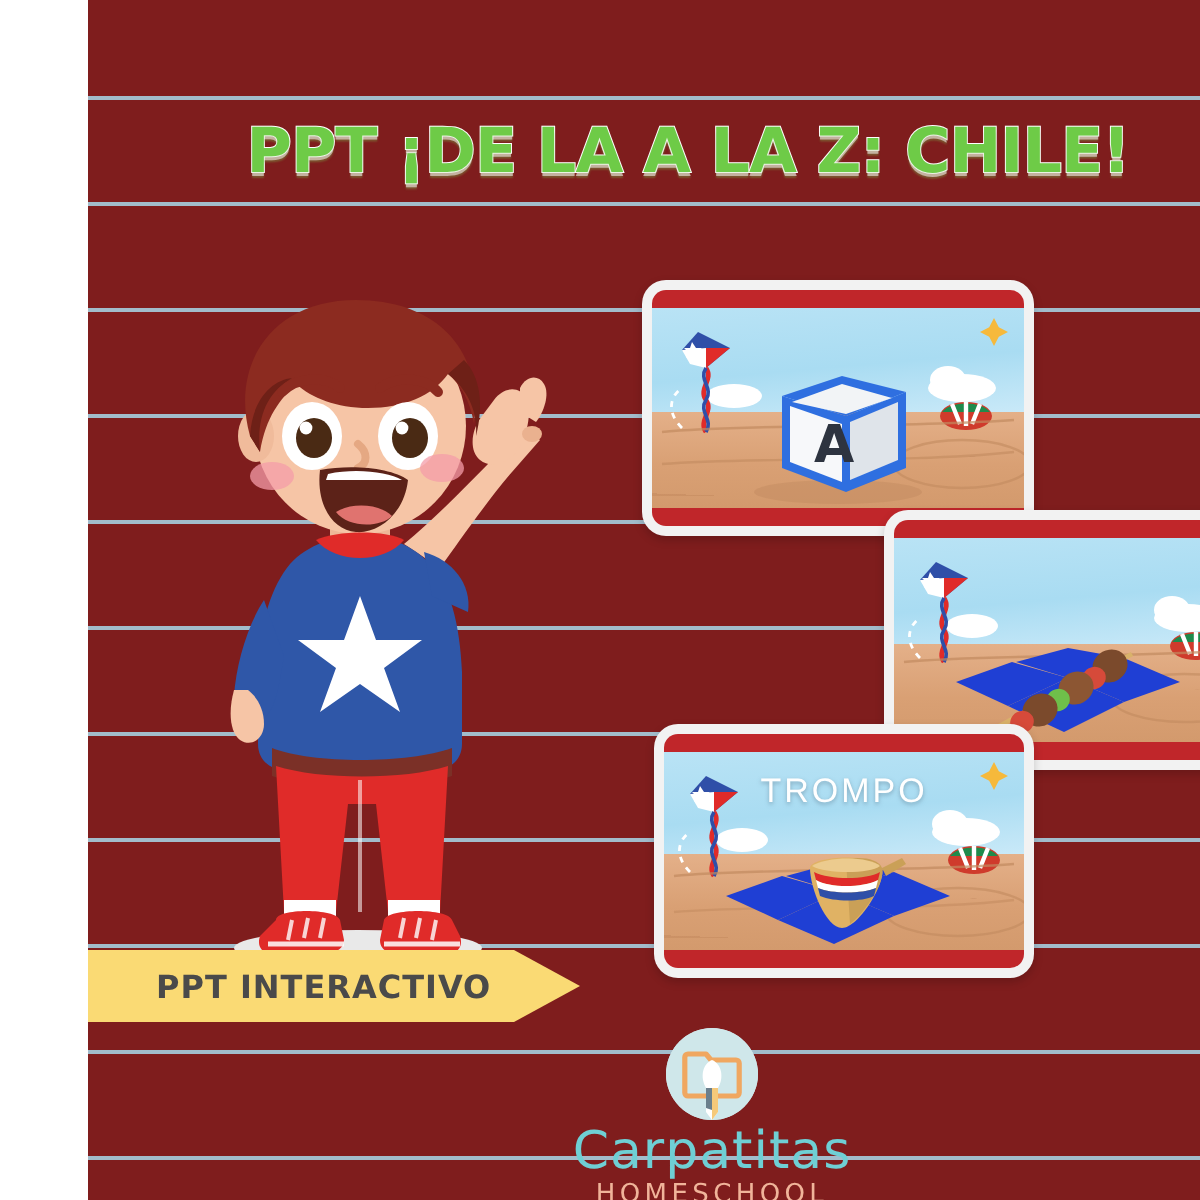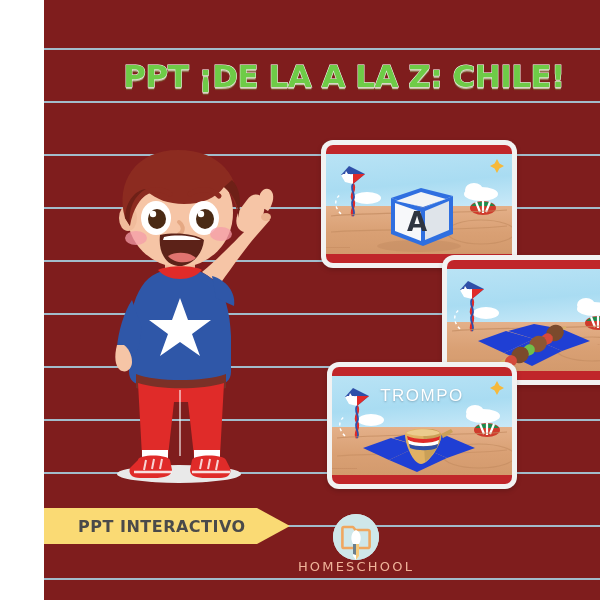--- a/index.html
+++ b/index.html
@@ -62,21 +62,21 @@
     position:absolute;left:0;top:16%;width:100%;text-align:center;
     font-family:"Liberation Sans",sans-serif;
     font-weight:normal;letter-spacing:1.5px;
     color:#ffffff;
     text-shadow:0 1px 2px rgba(90,120,140,.55);
     pointer-events:none;
   }
 
   
   #banner{
-    position:absolute;left:0;top:508px;height:36px;width:246px;
+    position:absolute;left:0;top:475px;height:36px;width:246px;
     background:#fada74;
     clip-path:polygon(0 0, 213px 0, 246px 18px, 213px 36px, 0 36px);
     display:flex;align-items:center;
   }
   #banner-text{
     font-family:"DejaVu Sans",sans-serif;
     font-weight:bold;font-size:16px;letter-spacing:.5px;
     color:#4a4a4a;margin-left:34px;
   }
 
@@ -345,16 +345,17 @@
       <svg viewBox="0 0 46 46" width="46" height="46" xmlns="http://www.w3.org/2000/svg">
         <circle cx="23" cy="23" r="23" fill="#cfe7ea"></circle>
         <path d="M11 13 h9 l2.5 3 h12.5 a1.6 1.6 0 0 1 1.6 1.6 v14.8 a1.6 1.6 0 0 1 -1.6 1.6
                  h-24 a1.6 1.6 0 0 1 -1.6 -1.6 v-17.8 a1.6 1.6 0 0 1 1.6 -1.6 z" fill="none" stroke="#f0a760" stroke-width="2.6" stroke-linejoin="round"></path>
         <path d="M23 16 C28 18 29 25 26 30 L20 30 C17 25 18 18 23 16 Z" fill="#ffffff"></path>
         <path d="M20 30 L26 30 L26 42 L23 46 L20 42 Z" fill="#ffffff"></path>
         <path d="M23 30 L26 30 L26 42 L23 46 Z" fill="#f5c97a"></path>
         <path d="M20 30 L23 30 L23 41 L20 40 Z" fill="#6b7f8c"></path>
       </svg>
     </div>
+    <div id="logo-name">Carpatitas</div>
     <div id="logo-sub">HOMESCHOOL</div>
   </div>
 
 </div>
 
 </body></html>

